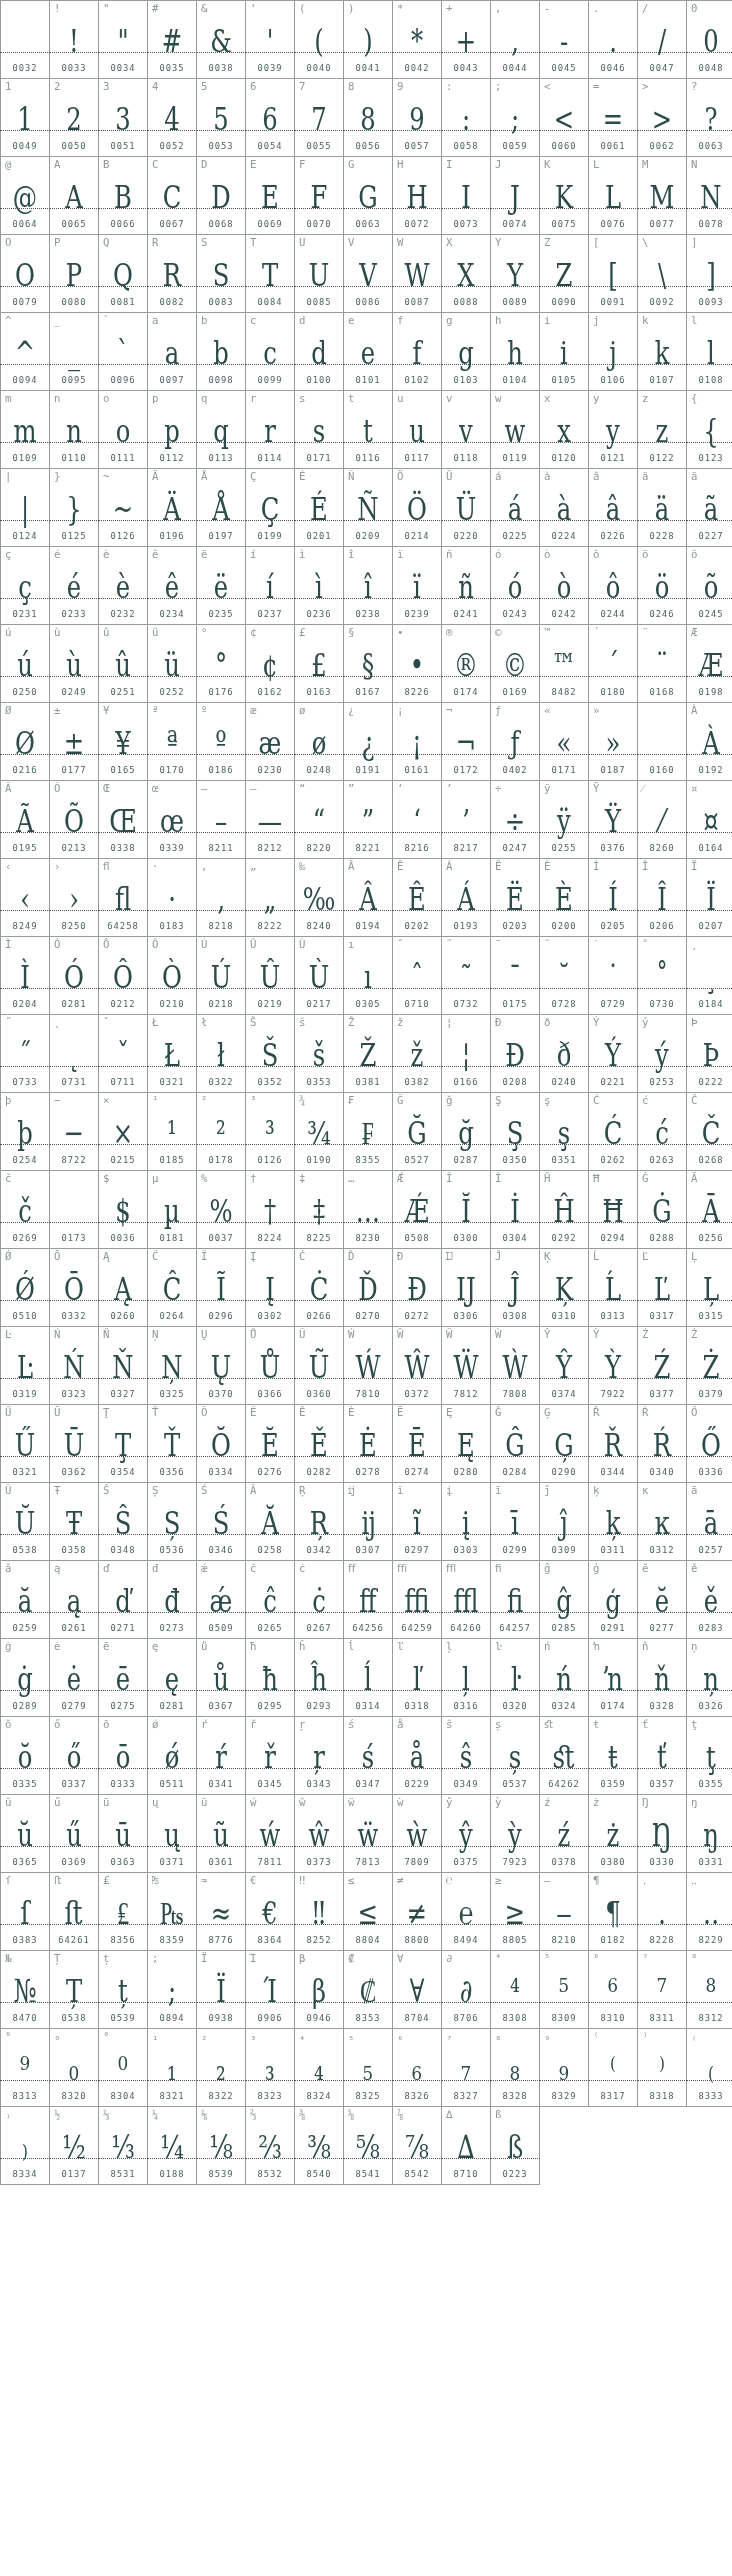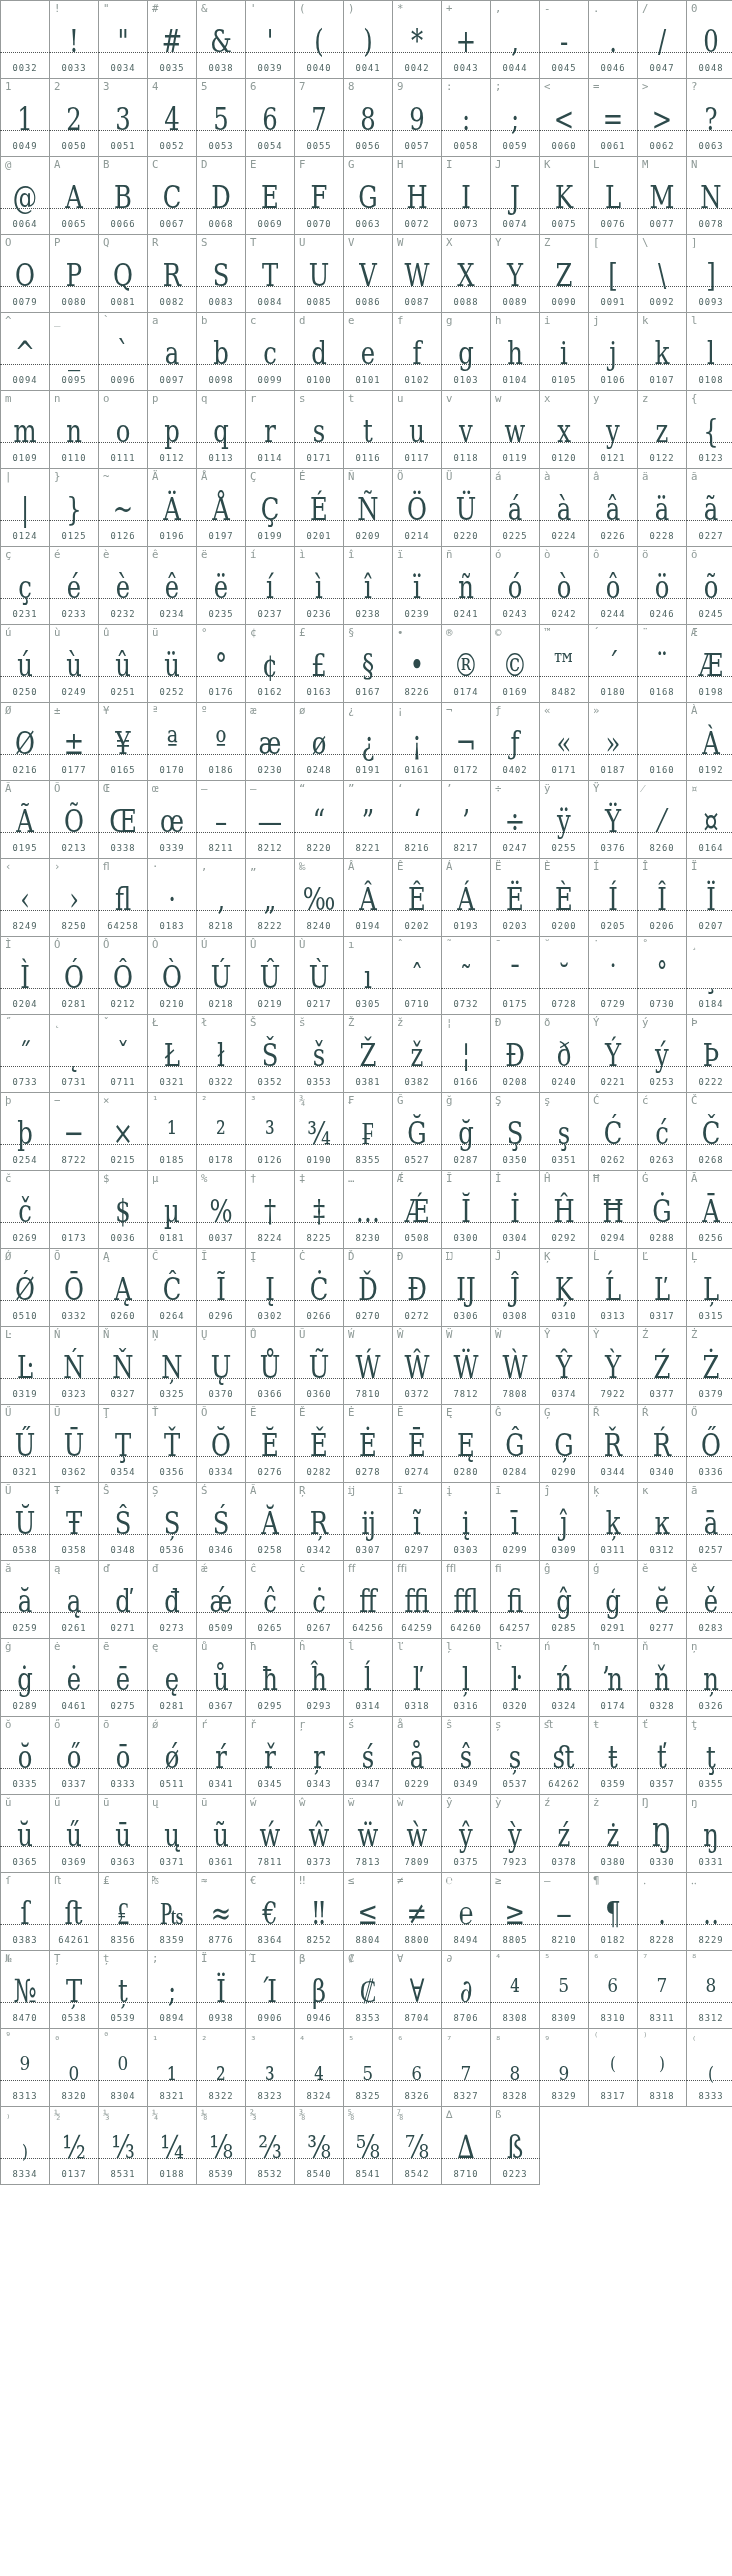--- a/index.html
+++ b/index.html
@@ -1975,21 +1975,21 @@
     <div class="cell">
       <span class="ref-label">ġ</span>
       <div class="baseline-rule"></div>
       <span class="glyph-sample">ġ</span>
       <span class="code-value">0289</span>
     </div>
     <div class="cell">
       <span class="ref-label">ė</span>
       <div class="baseline-rule"></div>
       <span class="glyph-sample">ė</span>
-      <span class="code-value">0461</span>
+      <span class="code-value">0279</span>
     </div>
     <div class="cell">
       <span class="ref-label">ē</span>
       <div class="baseline-rule"></div>
       <span class="glyph-sample">ē</span>
       <span class="code-value">0275</span>
     </div>
     <div class="cell">
       <span class="ref-label">ę</span>
       <div class="baseline-rule"></div>

